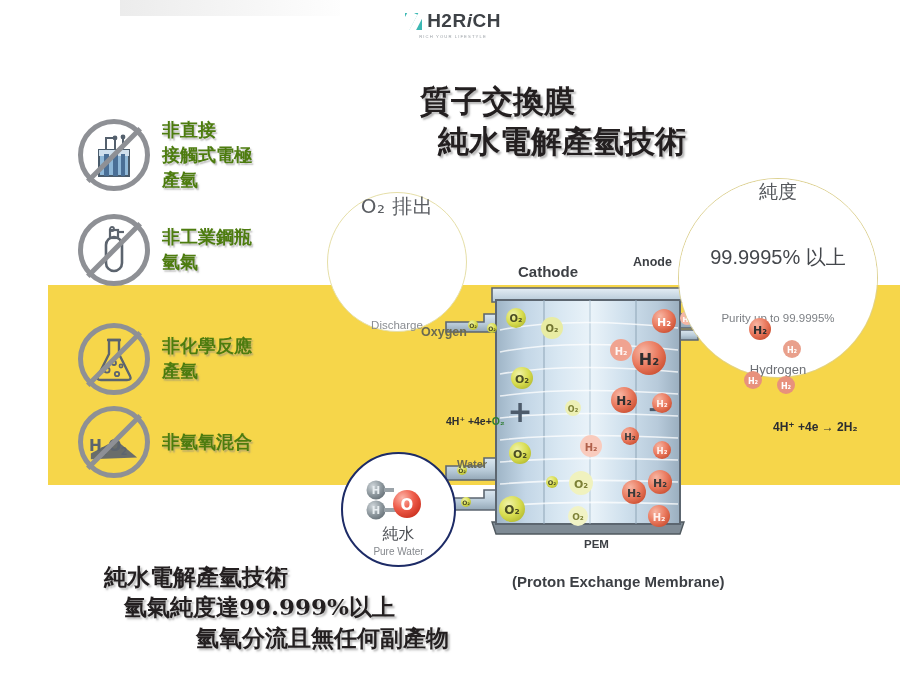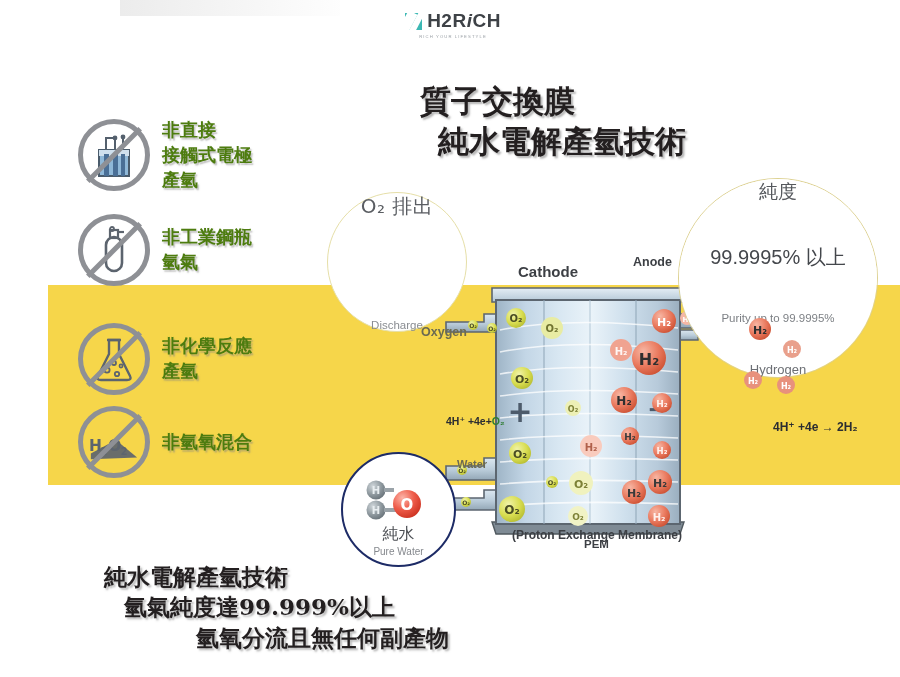--- a/index.html
+++ b/index.html
@@ -136,21 +136,21 @@
     font-family:"Liberation Sans","DejaVu Sans",sans-serif;
     font-weight:bold; color:#3c3f44;
   }
   .lbl-cathode { left:518px; top:263px; font-size:15px; z-index:8; }
   .lbl-anode   { left:633px; top:255px; font-size:12.5px; z-index:8; }
   .lbl-oxygen  { left:421px; top:325px; font-size:12.5px; color:#6b6a52; z-index:8; }
   .lbl-water   { left:457px; top:458px; font-size:11px; color:#6b6a52; z-index:8; }
   .lbl-eqL     { left:446px; top:415px; font-size:10.5px; z-index:8; color:#2b2d31;}
   .lbl-eqR     { left:743px; top:420px; font-size:12px; z-index:8; color:#2b2d31;margin-left:30px;}
   .lbl-pem     { left:584px; top:538px; font-size:11.5px; z-index:8; text-align:center;}
-  .lbl-pem2    { left:512px; top:528px; font-size:12px; z-index:8; }
+  .lbl-pem2    { left:512px; top:573px; font-size:15px; z-index:8; }
   .eq-green { color:#2f7d32; }
 
   
   .slogan {
     position:absolute; left:104px; top:562px; width:430px;
     font-family:"DejaVu Serif","Liberation Serif",serif;
     font-size:23px; font-weight:bold; color:#231f20; line-height:1.32;
     text-shadow:2px 2px 2px rgba(120,120,120,.5);
   }
   .slogan .s2 { display:block; margin-left:20px; }

